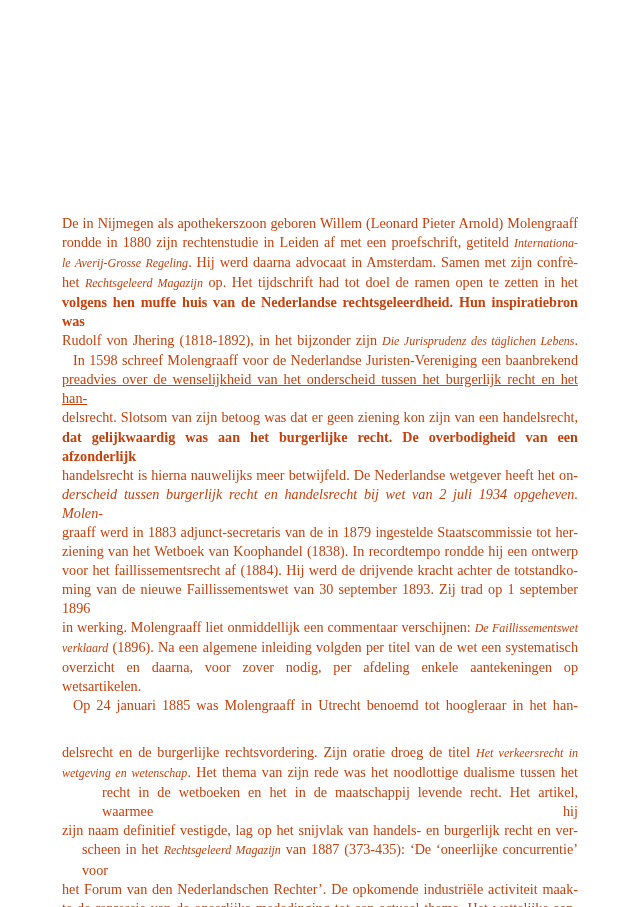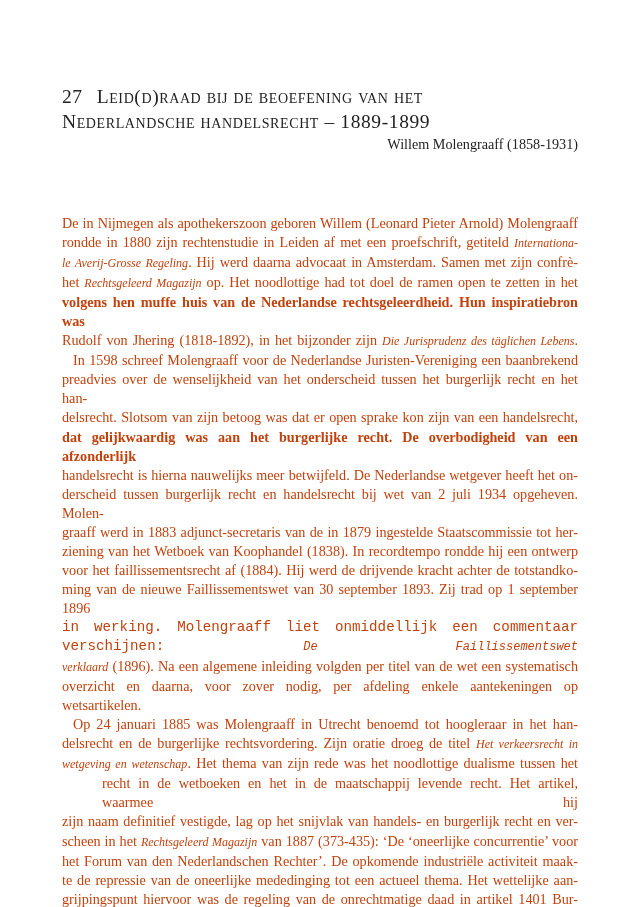--- a/index.html
+++ b/index.html
@@ -14,57 +14,50 @@
   .body-text { position: absolute; left: 62px; top: 214px; width: 516px; }
   .body-text p { margin: 0; font-size: 14.2px; line-height: 19.05px; text-align: justify;
                  text-align-last: justify; hyphens: manual; color: #c2410c; }
   .line { display: block; text-align: justify; text-align-last: justify; white-space: nowrap; }
   i { font-style: italic; font-size: 12px; }
 </style>
 </head>
 <body>
 
 <div class="page">
-  <div class="chapter-head">
-    <h1 class="chapter-title">
-      <span class="chapter-num">27</span><span>Leid(d)raad bij de beoefening van het</span><br>
-      <span>Nederlandsche handelsrecht – 1889-1899</span>
-    </h1>
-    <div class="author">Willem Molengraaff (1858-1931)</div>
-  </div>
 
   <div class="body-text" id="body-text">
       <p>
         <span class="line" style="white-space: normal;"><span>De in Nijmegen als apothekerszoon geboren Willem (Leonard Pieter Arnold) Molengraaff</span></span>
         <span class="line" style="white-space: normal;"><span>rondde in 1880 zijn rechtenstudie in Leiden af met een proefschrift, getiteld </span><i>Internationa-</i></span>
         <span class="line" style="white-space: normal;"><i>le Averij-Grosse Regeling</i><span>. Hij werd daarna advocaat in Amsterdam. Samen met zijn confrè-</span></span>
-        <span class="line" style="white-space: normal;"><span>het </span><i>Rechtsgeleerd Magazijn</i><span> op. Het noodlottige had tot doel de ramen open te zetten in het</span></span>
+        <span class="line" style="white-space: normal;"><span>het </span><i>Rechtsgeleerd Magazijn</i><span> op. Het tijdschrift had tot doel de ramen open te zetten in het</span></span>
         <span class="line" style="white-space: normal; font-weight: bold;"><span>volgens hen muffe huis van de Nederlandse rechtsgeleerdheid. Hun inspiratiebron was</span></span>
         <span class="line" style="white-space: normal;"><span>Rudolf von Jhering (1818-1892), in het bijzonder zijn </span><i>Die Jurisprudenz des täglichen Lebens</i><span>.</span></span>
       </p>
       <p>
         <span class="line" style="white-space: normal; text-indent: 11px;"><span>In 1598 schreef Molengraaff voor de Nederlandse Juristen-Vereniging een baanbrekend</span></span>
-        <span class="line" style="white-space: normal;"><span>preadvies over de wenselijkheid van het onderscheid tussen het burgerlijk recht en het han-</span></span>
-        <span class="line" style="white-space: normal;"><span>delsrecht. Slotsom van zijn betoog was dat er open sprake kon zijn van een handelsrecht,</span></span>
+        <span class="line" style="white-space: normal; text-decoration: underline;"><span>preadvies over de wenselijkheid van het onderscheid tussen het burgerlijk recht en het han-</span></span>
+        <span class="line" style="white-space: normal;"><span>delsrecht. Slotsom van zijn betoog was dat er geen ziening kon zijn van een handelsrecht,</span></span>
         <span class="line" style="white-space: normal; font-weight: bold;"><span>dat gelijkwaardig was aan het burgerlijke recht. De overbodigheid van een afzonderlijk</span></span>
         <span class="line" style="white-space: normal;"><span>handelsrecht is hierna nauwelijks meer betwijfeld. De Nederlandse wetgever heeft het on-</span></span>
-        <span class="line" style="white-space: normal;"><span>derscheid tussen burgerlijk recht en handelsrecht bij wet van 2 juli 1934 opgeheven. Molen-</span></span>
+        <span class="line" style="white-space: normal; font-style: italic;"><span>derscheid tussen burgerlijk recht en handelsrecht bij wet van 2 juli 1934 opgeheven. Molen-</span></span>
         <span class="line" style="white-space: normal;"><span>graaff werd in 1883 adjunct-secretaris van de in 1879 ingestelde Staatscommissie tot her-</span></span>
         <span class="line" style="white-space: normal;"><span>ziening van het Wetboek van Koophandel (1838). In recordtempo rondde hij een ontwerp</span></span>
         <span class="line" style="white-space: normal;"><span>voor het faillissementsrecht af (1884). Hij werd de drijvende kracht achter de totstandko-</span></span>
         <span class="line" style="white-space: normal;"><span>ming van de nieuwe Faillissementswet van 30 september 1893. Zij trad op 1 september 1896</span></span>
-        <span class="line" style="white-space: normal; font-family: Liberation Mono, monospace;"><span>in werking. Molengraaff liet onmiddellijk een commentaar verschijnen: </span><i>De Faillissementswet</i></span>
+        <span class="line" style="white-space: normal;"><span>in werking. Molengraaff liet onmiddellijk een commentaar verschijnen: </span><i>De Faillissementswet</i></span>
         <span class="line" style="white-space: normal;"><i>verklaard</i><span> (1896). Na een algemene inleiding volgden per titel van de wet een systematisch</span></span>
         <span class="line" style="white-space: normal;"><span>overzicht en daarna, voor zover nodig, per afdeling enkele aantekeningen op wetsartikelen.</span></span>
       </p>
       <p>
         <span class="line" style="white-space: normal; text-indent: 11px;"><span>Op 24 januari 1885 was Molengraaff in Utrecht benoemd tot hoogleraar in het han-</span></span>
-        <span class="line" style="white-space: normal;"><span>delsrecht en de burgerlijke rechtsvordering. Zijn oratie droeg de titel </span><i>Het verkeersrecht in</i></span>
+        <span class="line" style="white-space: normal; margin-top: 28px;"><span>delsrecht en de burgerlijke rechtsvordering. Zijn oratie droeg de titel </span><i>Het verkeersrecht in</i></span>
         <span class="line" style="white-space: normal;"><i>wetgeving en wetenschap</i><span>. Het thema van zijn rede was het noodlottige dualisme tussen het</span></span>
         <span class="line" style="white-space: normal; margin-left: 40px;"><span>recht in de wetboeken en het in de maatschappij levende recht. Het artikel, waarmee hij</span></span>
         <span class="line" style="white-space: normal;"><span>zijn naam definitief vestigde, lag op het snijvlak van handels- en burgerlijk recht en ver-</span></span>
-        <span class="line" style="white-space: normal;"><span>scheen in het </span><i>Rechtsgeleerd Magazijn</i><span> van 1887 (373-435): ‘De ‘oneerlijke concurrentie’ voor</span></span>
+        <span class="line" style="white-space: normal; margin-left: 20px;"><span>scheen in het </span><i>Rechtsgeleerd Magazijn</i><span> van 1887 (373-435): ‘De ‘oneerlijke concurrentie’ voor</span></span>
         <span class="line" style="white-space: normal;"><span>het Forum van den Nederlandschen Rechter’. De opkomende industriële activiteit maak-</span></span>
         <span class="line" style="white-space: normal;"><span>te de repressie van de oneerlijke mededinging tot een actueel thema. Het wettelijke aan-</span></span>
         <span class="line" style="white-space: normal;"><span>grijpingspunt hiervoor was de regeling van de onrechtmatige daad in artikel 1401 Bur-</span></span>
       </p>
     </div>
 </div>
 
 </body></html>

